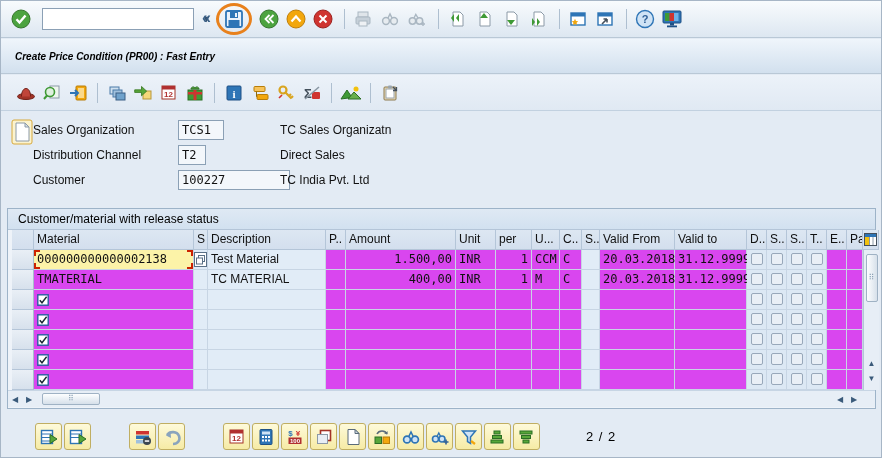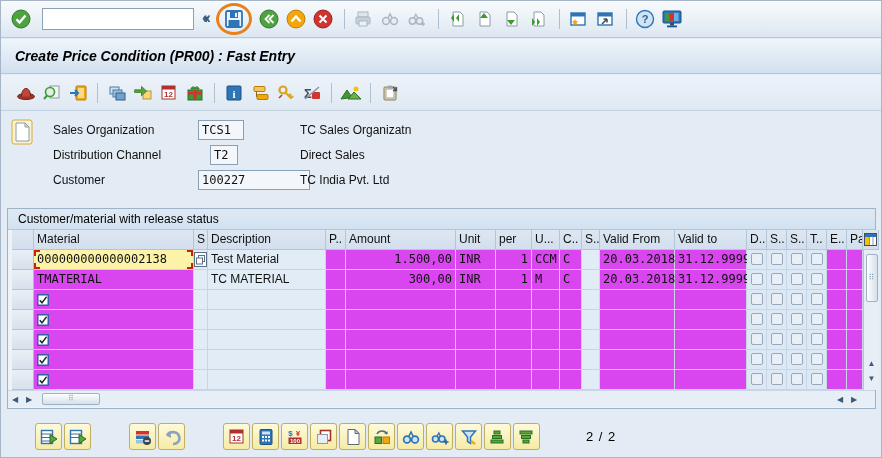--- a/index.html
+++ b/index.html
@@ -23,32 +23,32 @@
   .dd-arrow { width:16px; text-align:center; color:#33506e; font-size:9px; cursor:default; }
   .collapse-gl { font-size:16px; font-weight:bold; color:#3a5f85; margin:0 4px 2px 0; }
   .save-wrap { position:relative; width:38px; height:32px; display:flex; align-items:center; justify-content:center; margin-right:4px;}
   .ring { position:absolute; left:1px; top:0; width:36px; height:32px; border:3px solid #e8811c; border-radius:50%; pointer-events:none; }
   
   .title-bar {
     position:absolute; top:38px; left:0; width:100%; height:35px;
     background:linear-gradient(#eff5fb,#d2e0ee);
     border-bottom:1px solid #b9c8d6; display:flex; align-items:center;
   }
-  .title-text { font-size:14px; font-weight:bold; font-style:italic; padding-left:14px; color:#000; }
+  .title-text { font-size:10px; font-weight:bold; font-style:italic; padding-left:14px; color:#000; }
   
   .app-toolbar {
     position:absolute; top:74px; left:0; width:100%; height:36px;
     background:linear-gradient(#ecf2f9,#e0e9f3); border-bottom:1px solid #c2d1e0;
     display:flex; align-items:center; padding-left:12px;
   }
   .abtn { width:26px; height:24px; display:flex; align-items:center; justify-content:center; }
   
   .header-form { position:absolute; top:110px; left:0; width:100%; height:96px; }
   .doc-emblem { position:absolute; left:10px; top:8px; }
-  .hrow { position:absolute; left:52px; height:20px; display:flex; align-items:center; }
+  .hrow { position:absolute; left:32px; height:20px; display:flex; align-items:center; }
   .hlabel { width:145px; }
   .hinput { height:20px; border:1px solid #8ba0b5; background:#f3f7fb; font:12px "DejaVu Sans Mono", monospace; padding:0 3px; color:#111; }
   .hdesc { margin-left:8px; position:absolute; left:239px; white-space:nowrap; }
   
   .group-box {
     position:absolute; top:207px; left:6px; width:869px; height:201px;
     border:1px solid #9db3c8; background:#eef3f9;
   }
   .group-caption {
     height:21px; background:linear-gradient(#dfe9f4,#d2e1f0);
@@ -352,21 +352,21 @@
           <rect x="1" y="1" width="20" height="24" rx="2" fill="#fbf3cf" stroke="#d7a93c"></rect>
           <path d="M5 4h9l4 4v14H5z" fill="#fff" stroke="#8c9aa7"></path>
           <path d="M14 4l4 4h-4z" fill="#d8e2ea" stroke="#8c9aa7"></path>
         </svg>
     </div>
     <div class="hrow" style="top:9px;">
       <span class="hlabel">Sales Organization</span>
       <input class="hinput" style="width: 46px;" value="TCS1">
       <span class="hdesc">TC Sales Organizatn</span>
     </div>
-    <div class="hrow" style="top:34px;gap:12px;">
+    <div class="hrow" style="top:34px;">
       <span class="hlabel">Distribution Channel</span>
       <input class="hinput" style="width: 28px;" value="T2">
       <span class="hdesc">Direct Sales</span>
     </div>
     <div class="hrow" style="top:59px;">
       <span class="hlabel">Customer</span>
       <input class="hinput" style="width: 112px;" value="100227">
       <span class="hdesc">TC India Pvt. Ltd</span>
     </div>
   </div>
@@ -442,21 +442,21 @@
             <div class="td w-e"></div>
             <div class="td w-pa"></div>
           </div>
 
           <div class="trow">
             <div class="selcell w-sel"></div>
             <div class="td w-mat">TMATERIAL</div>
             <div class="td w-s ro"></div>
             <div class="td w-desc ro prop">TC MATERIAL</div>
             <div class="td w-p"></div>
-            <div class="td w-amt num">300,00</div>
+            <div class="td w-amt num">400,00</div>
             <div class="td w-unit">INR</div>
             <div class="td w-per num">1</div>
             <div class="td w-u">M</div>
             <div class="td w-c">C</div>
             <div class="td w-s2 ro"></div>
             <div class="td w-vf">20.03.2018</div>
             <div class="td w-vt">31.12.9999</div>
             <div class="td w-cb cbcell"><span class="checkbox"></span></div>
             <div class="td w-cb cbcell"><span class="checkbox"></span></div>
             <div class="td w-cb cbcell"><span class="checkbox"></span></div>

